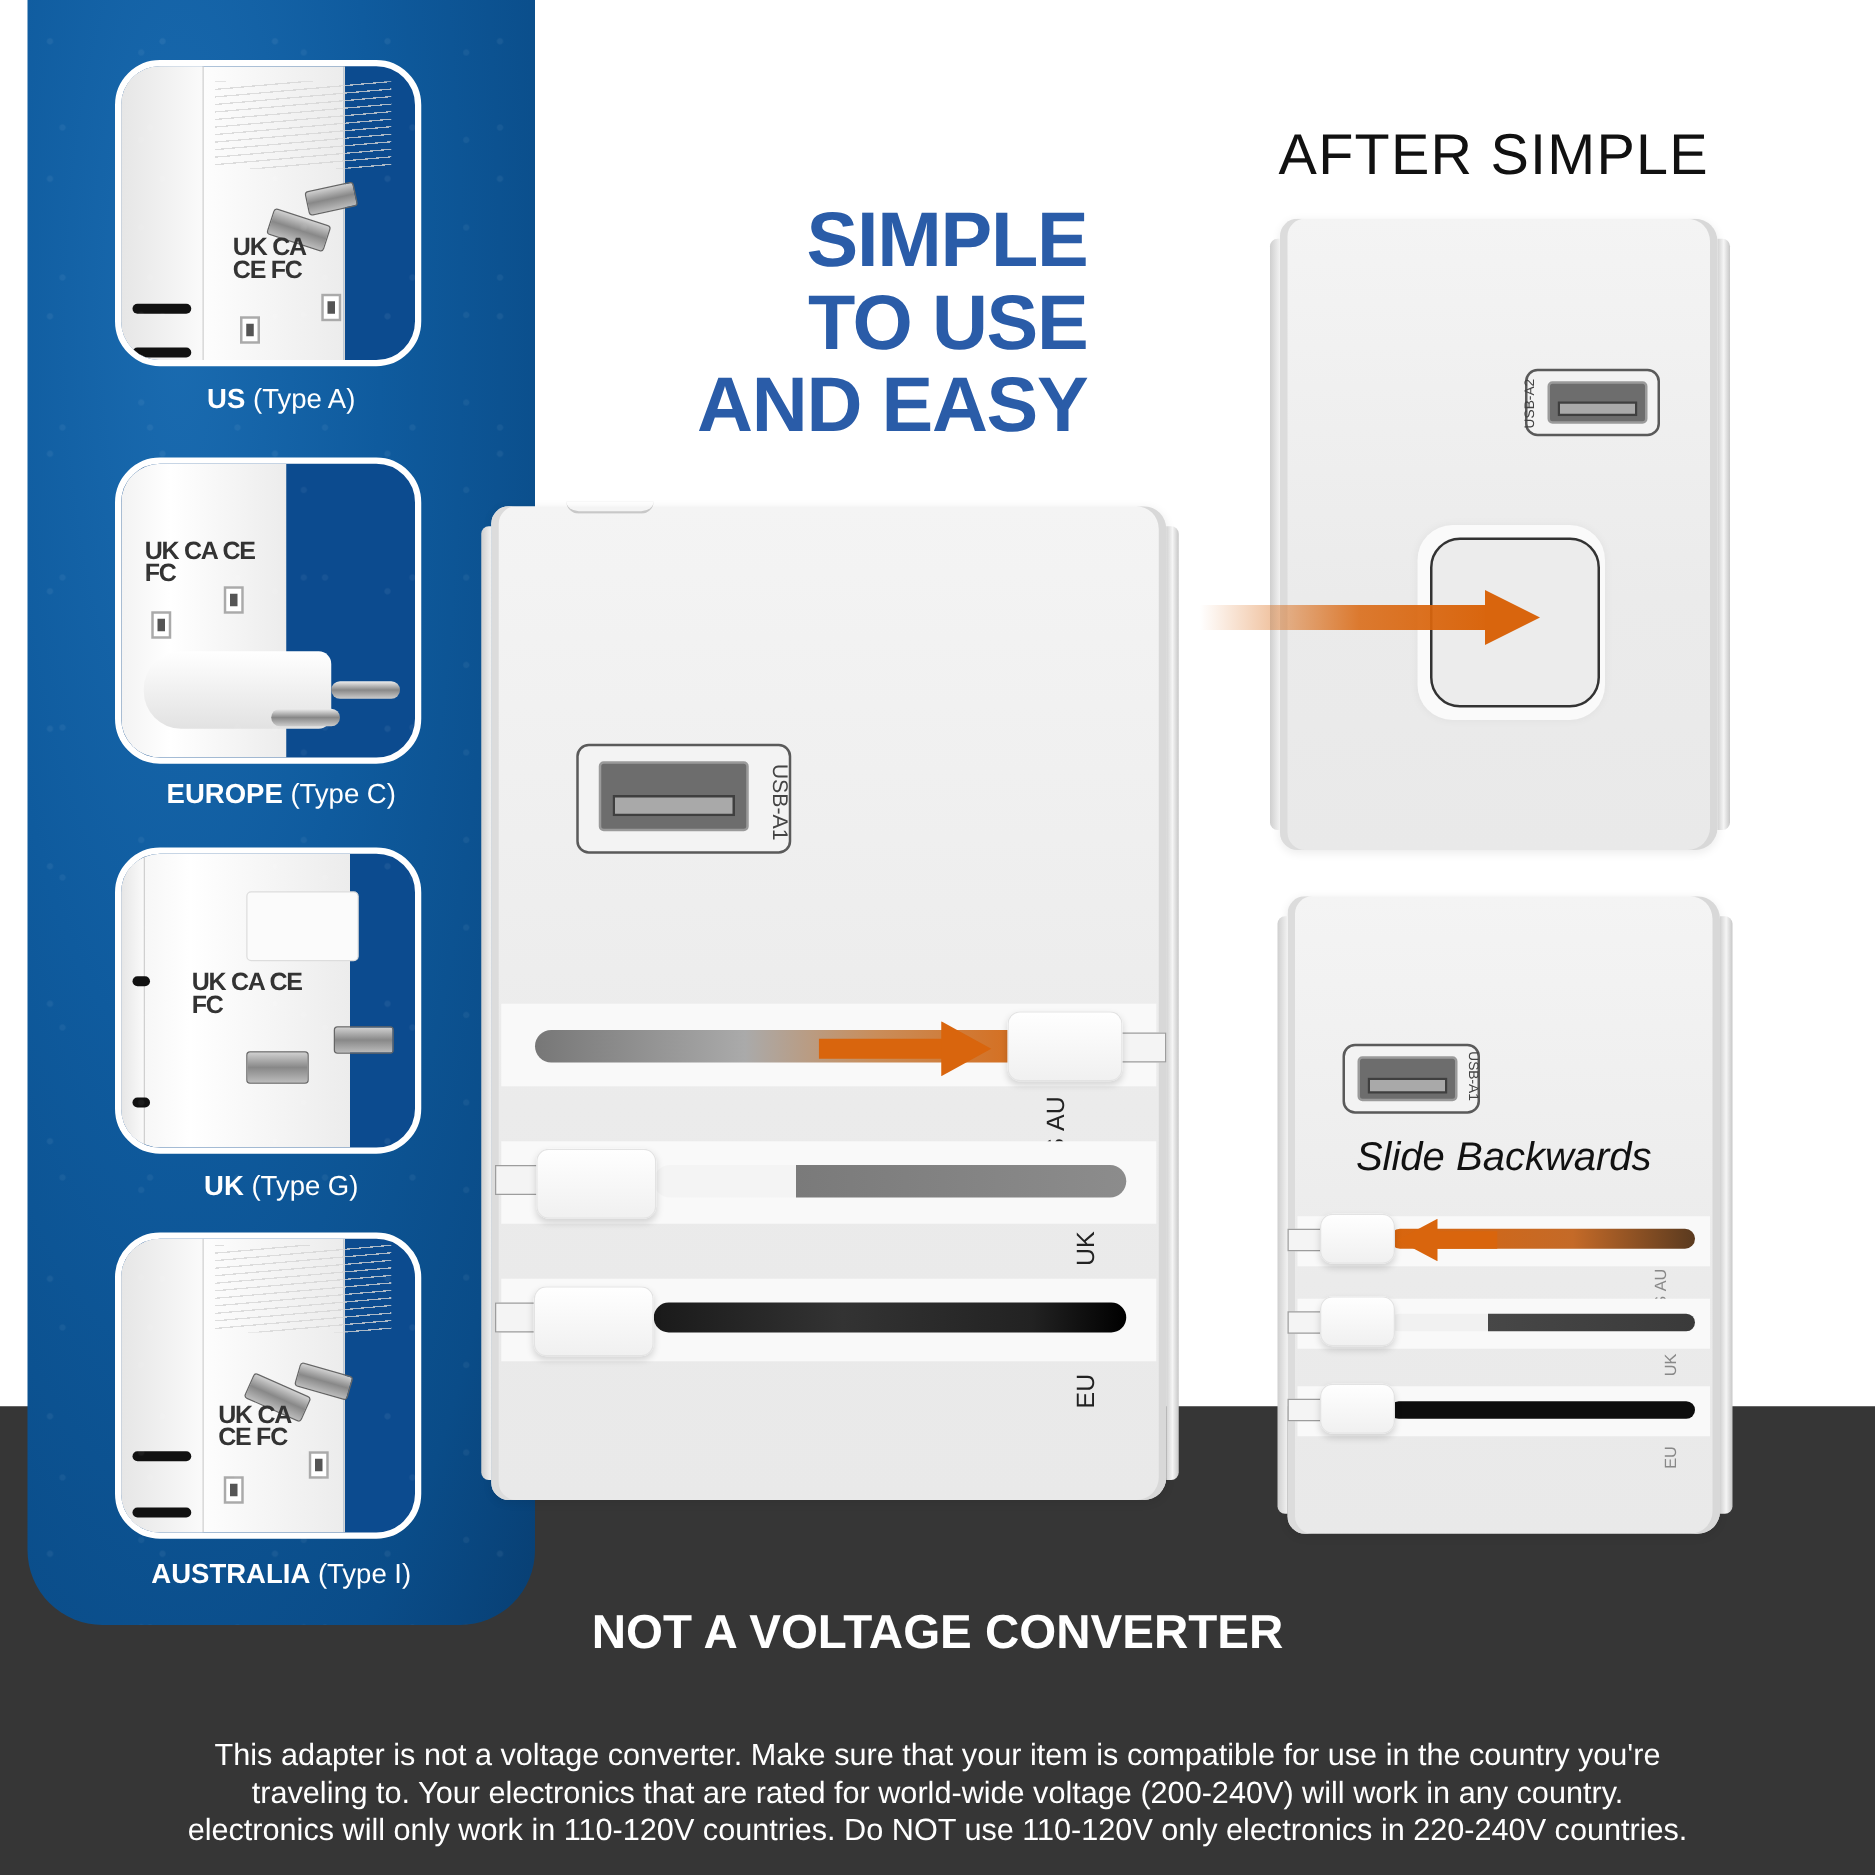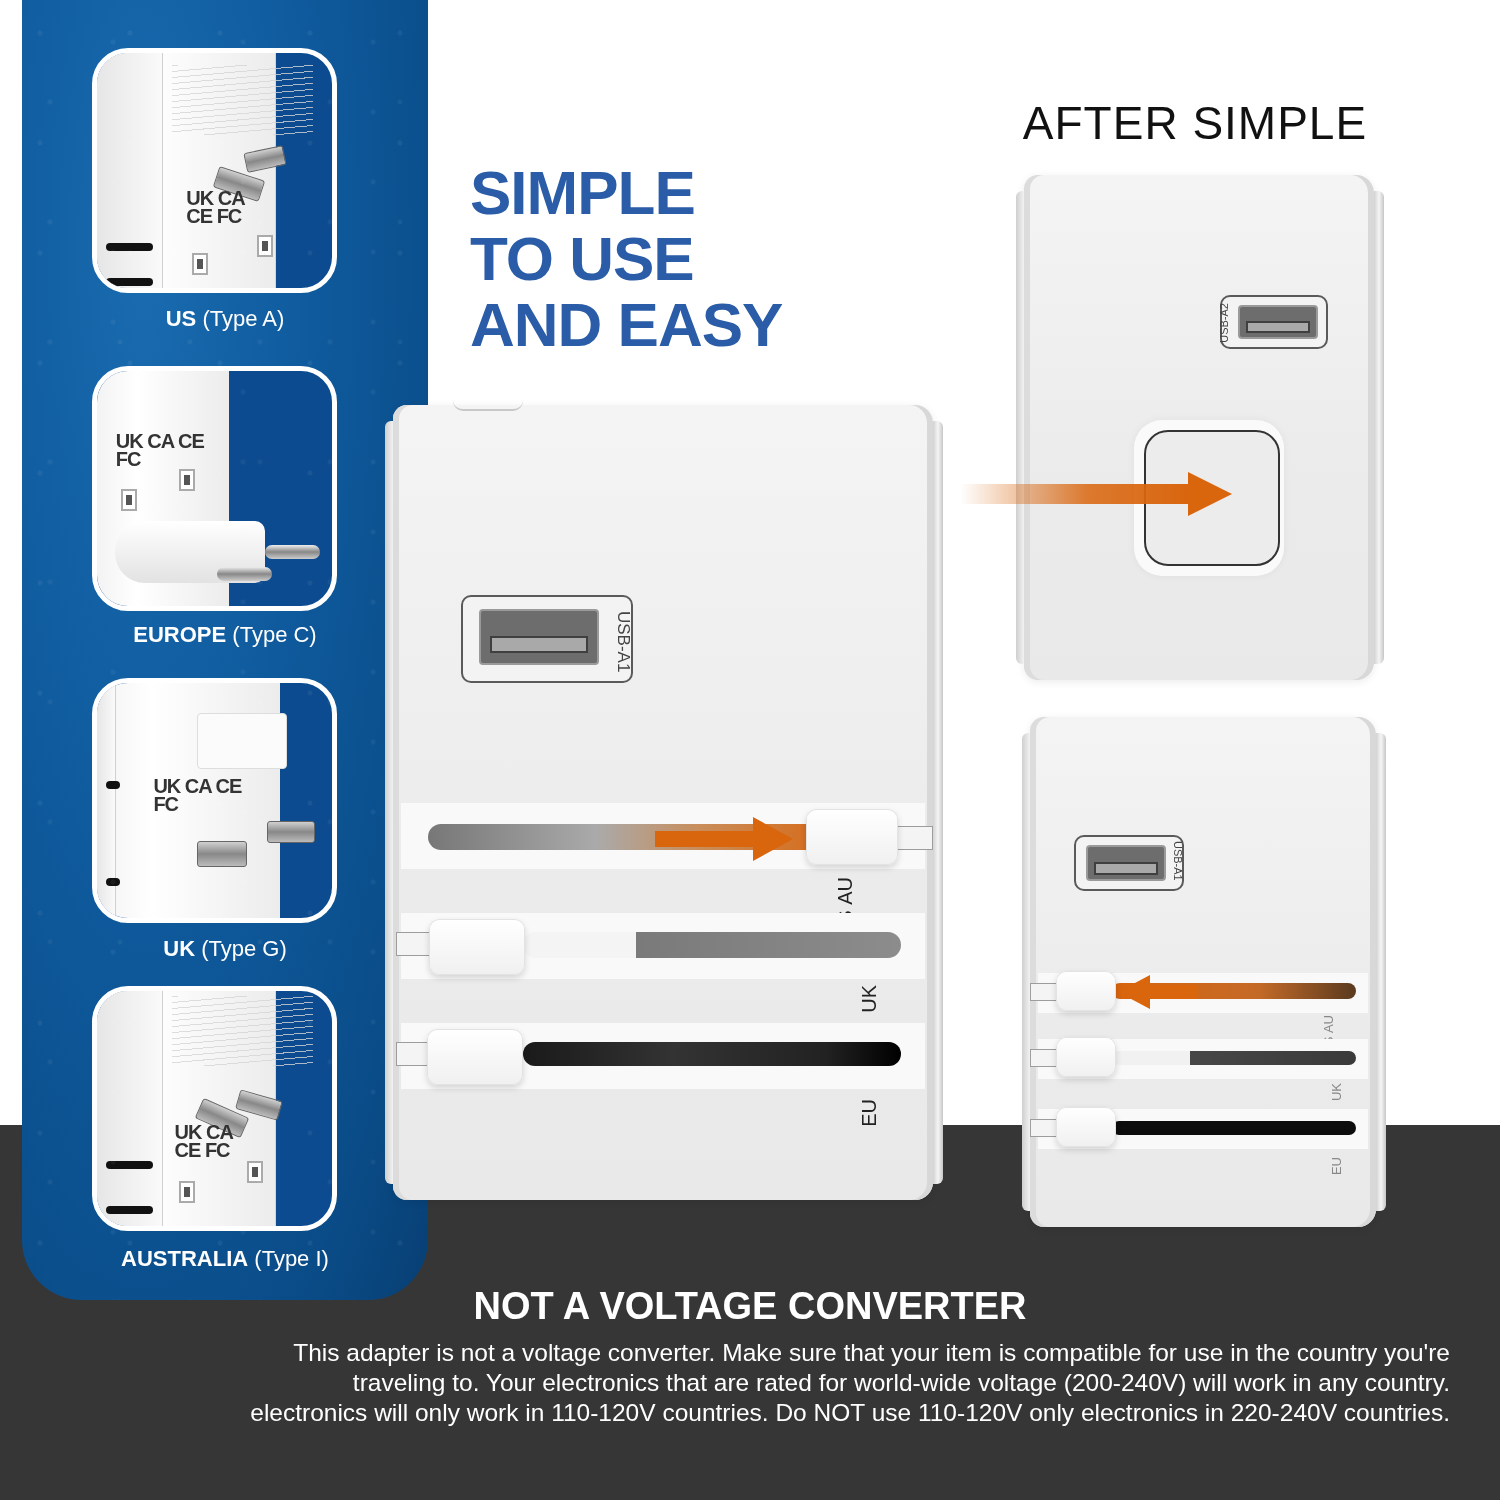--- a/index.html
+++ b/index.html
@@ -53,21 +53,21 @@
       background: repeating-linear-gradient(175deg, #d5d5d5 0 1px, transparent 1px 6px); opacity: .8; }
 
     .plug-label {
       position: absolute; left: 0; width: 406px; text-align: center;
       color: #ffffff; font-size: 22px; font-family: "Liberation Sans", sans-serif;
     }
     .plug-label b { font-weight: bold; }
 
     
     .headline {
-      position: absolute; left: 470px; top: 160px; width: 400px; text-align: left;
+      position: absolute; left: 470px; top: 160px; width: 400px; text-align: right;
       color: #2a5ca8; font-family: "Liberation Sans", sans-serif; font-weight: bold;
       font-size: 62px; line-height: 66px; letter-spacing: -1px;
     }
     .after-title {
       position: absolute; left: 1000px; top: 96px; width: 390px; text-align: center;
       font-family: "Liberation Sans", sans-serif; font-size: 46px; color: #111; letter-spacing: 1px;
     }
 
     
     .adapter {
@@ -125,21 +125,21 @@
     .press-button {
       position: absolute; border: 2px solid #333; border-radius: 24px; background: #ececec;
     }
 
     
     .notice-title {
       position: absolute; left: 0; top: 1285px; width: 1500px; text-align: center;
       color: #ffffff; font-family: "Liberation Sans", sans-serif; font-weight: bold; font-size: 38px;
     }
     .notice-body {
-      position: absolute; left: 50px; top: 1338px; width: 1400px; text-align: right;
+      position: absolute; left: 50px; top: 1390px; width: 1400px; text-align: center;
       color: #ffffff; font-family: "Liberation Sans", sans-serif; font-size: 24.5px; line-height: 30px;
     }
   </style>
 </head>
 <body>
 
 <div class="dark-band"></div>
 
 <div class="blue-panel">
 
@@ -270,20 +270,21 @@
   <polygon points="228,2 272,24 228,46" fill="#d9650d"></polygon>
 </svg>
 
 <div class="adapter" style="left:1030px; top:717px; width:346px; height:510px;">
   <div class="rail-left"></div>
   <div class="rail-right"></div>
   <div class="usb-port" style="left:44px; top:118px; width:110px; height:56px;">
     <div class="jack" style="left:10px; top:8px; width:80px; height:36px;"></div>
     <div class="port-label" style="right:-2px; top:4px; font-size:11px;">USB-A1</div>
   </div>
+  <div class="caption" style="left:0; top:190px; width:346px; font-size:32px;">Slide Backwards</div>
 
   <div class="slider-row" style="top:256px; height:40px;"></div>
   <div class="slider-stub" style="left:0; top:266px; width:30px; height:18px;"></div>
   <div class="slider-track" style="left:82px; top:266px; width:244px; height:16px; background:linear-gradient(90deg,#d9650d 0%,#c46a28 60%,#5a3a1f 100%);"></div>
   <div class="slider-knob" style="left:26px; top:254px; width:60px; height:40px;"></div>
   <svg class="arrow" style="left:88px; top:258px;" width="80" height="34">
     <polygon points="0,17 32,0 32,10 80,10 80,24 32,24 32,34" fill="#d9650d"></polygon>
   </svg>
   <div class="region-label" style="left:292px; top:298px; font-size:13px; color:#888;">
     <span>US</span> <span>AU</span>

